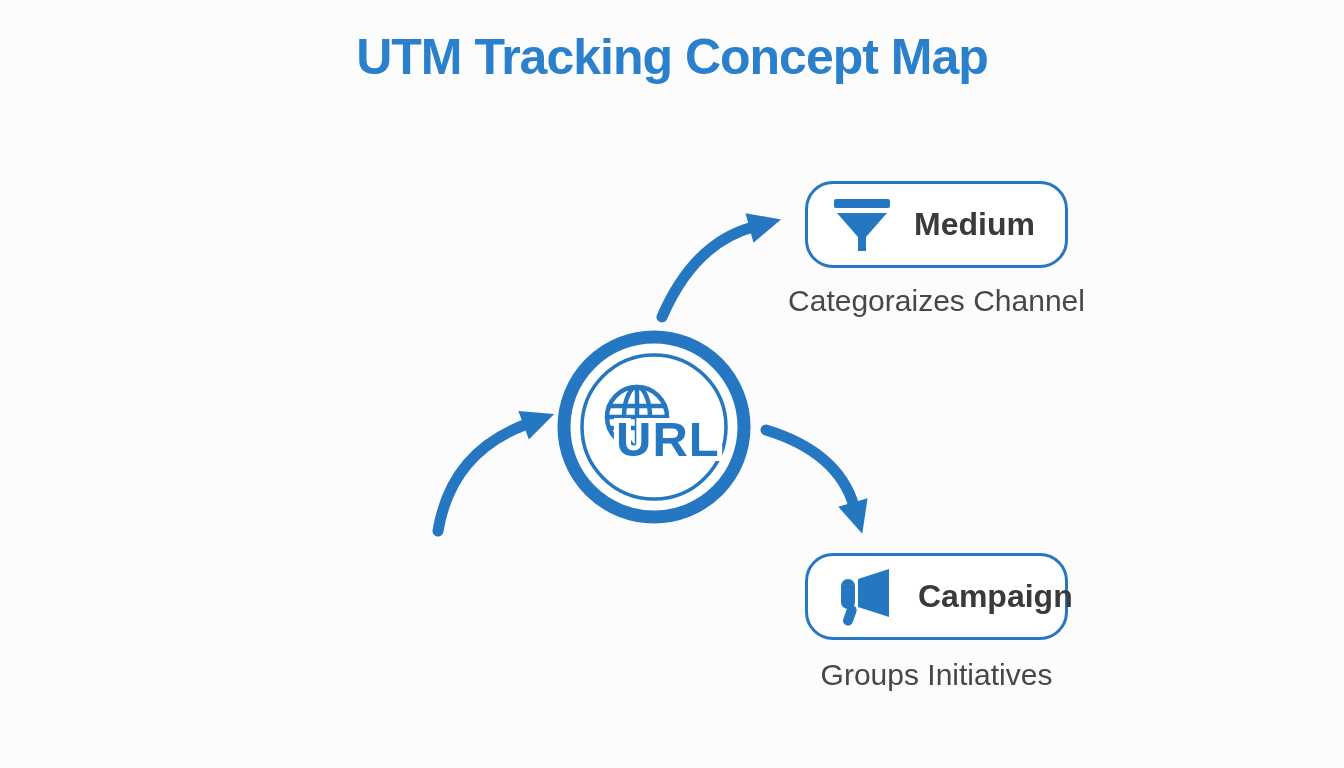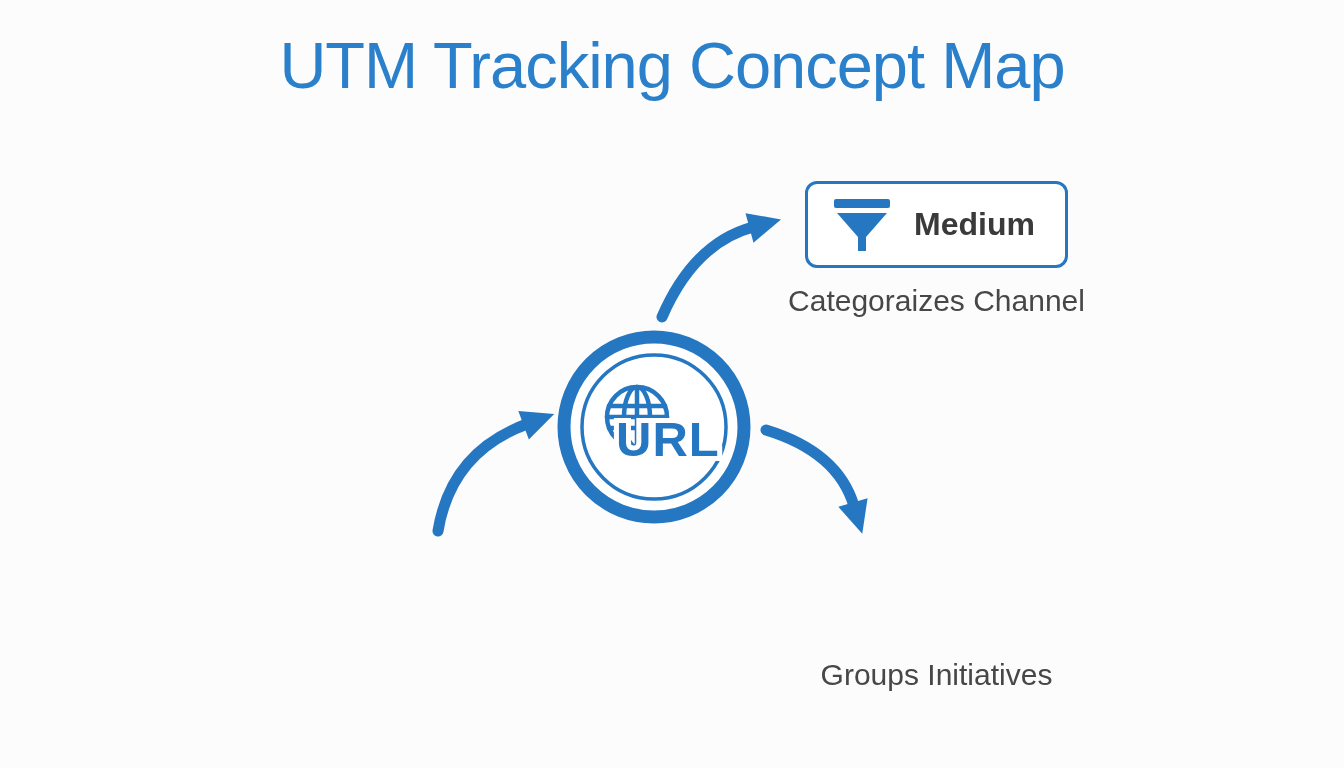--- a/index.html
+++ b/index.html
@@ -9,37 +9,37 @@
     --caption:#474747;
     --background:#FCFCFD;
   }
   *{margin:0;padding:0;box-sizing:border-box;}
   html,body{width:1344px;height:768px;overflow:hidden;}
   body{background:var(--background);font-family:"Liberation Sans",sans-serif;}
   .stage{position:relative;width:1344px;height:768px;}
 
   .title{
     position:absolute;left:0;top:28px;width:1344px;
-    text-align:center;font-size:65px;font-weight:400;letter-spacing:-1px;
+    text-align:center;font-size:50px;font-weight:700;letter-spacing:-1px;
     color:var(--title);
   }
 
   .overlay{position:absolute;left:0;top:0;width:1344px;height:768px;pointer-events:none;}
   .connector{stroke:var(--accent);stroke-width:11;fill:none;stroke-linecap:round;}
   .ring-outer{fill:#ffffff;stroke:var(--accent);stroke-width:13;}
   .ring-inner{fill:none;stroke:var(--accent);stroke-width:3.5;}
   .globe{stroke:var(--accent);stroke-width:4.5;fill:none;stroke-linecap:round;}
   .url-text{
     font-family:"Liberation Sans",sans-serif;font-size:49px;font-weight:700;
     letter-spacing:1px;fill:var(--accent);stroke:#ffffff;stroke-width:10;paint-order:stroke;
   }
 
   .node-box{
     position:absolute;background:#ffffff;
-    border:3px solid var(--accent);border-radius:12px;
+    border:3px solid var(--accent);border-radius:28px;
     display:flex;align-items:center;gap:22px;padding-left:24px;
   }
   .node-box .icon{display:flex;align-items:center;justify-content:center;}
   .node-box .icon svg{display:block;}
   .node-label{font-size:32px;font-weight:700;color:var(--label);letter-spacing:0px;}
 
   .box-medium{left:805px;top:181px;width:263px;height:87px;}
   .box-source{left:272px;top:547px;width:240px;height:86px;}
   .box-campaign{left:805px;top:553px;width:263px;height:87px;}
 
@@ -91,15 +91,25 @@
       <svg width="60" height="58" viewBox="0 0 60 58">
         <rect class="icon-fill" x="2" y="3" width="56" height="9" rx="2"></rect>
         <path class="icon-fill" d="M5 17 L55 17 L34 41 L34 55 L26 55 L26 41 Z"></path>
       </svg>
     </span>
     <span class="node-label">Medium</span>
   </div>
   <div class="caption cap-medium">Categoraizes Channel</div>
 
 
+  <div class="node-box box-campaign">
+    <span class="icon">
+      <svg width="64" height="64" viewBox="0 0 64 64">
+        <path class="icon-fill" d="M57 4 L57 52 L26 42 L26 14 Z"></path>
+        <rect class="icon-fill" x="9" y="14" width="14" height="30" rx="7"></rect>
+        <rect class="icon-fill" x="13" y="40" width="10" height="21" rx="5" transform="rotate(20 18 50)"></rect>
+      </svg>
+    </span>
+    <span class="node-label">Campaign</span>
+  </div>
   <div class="caption cap-campaign">Groups Initiatives</div>
 
 </div>
 
 </body></html>

